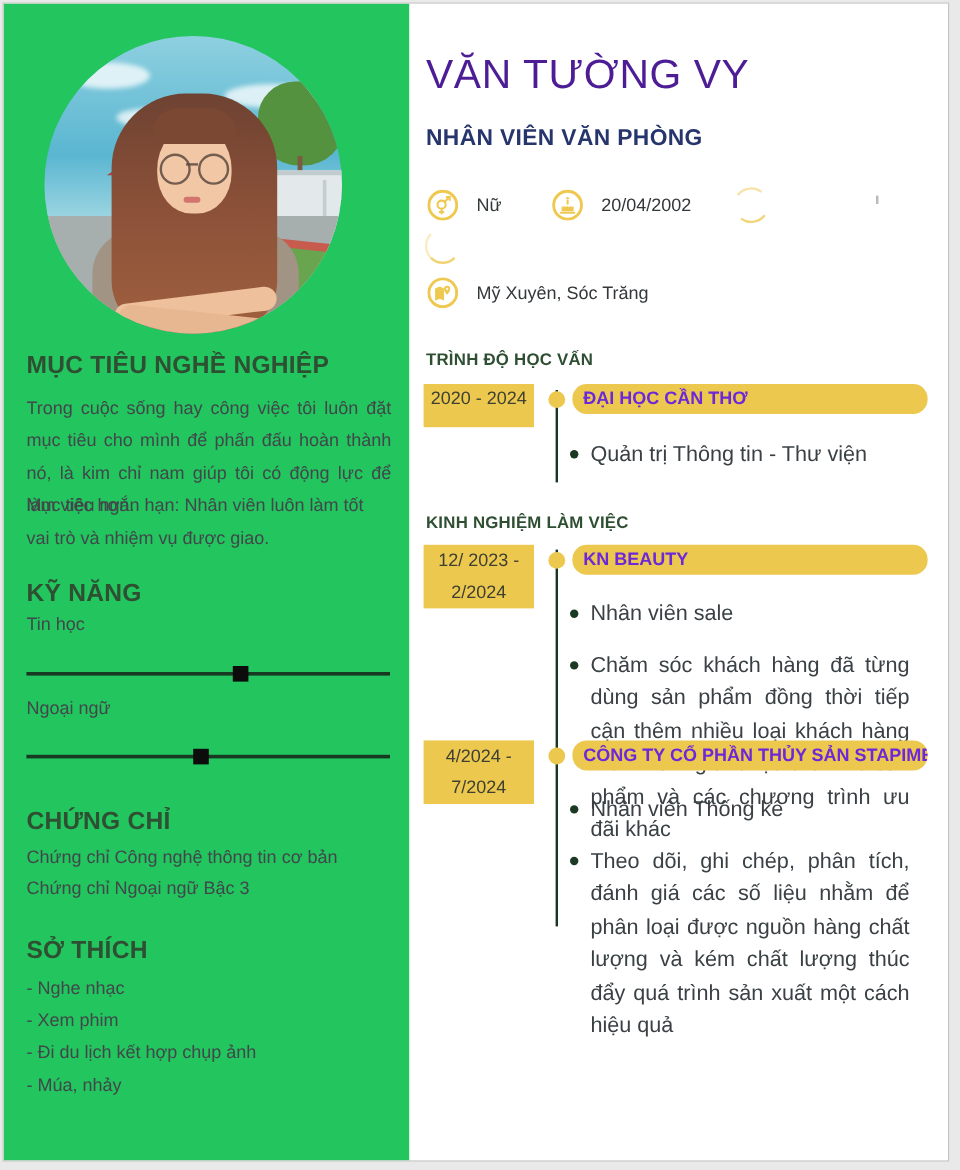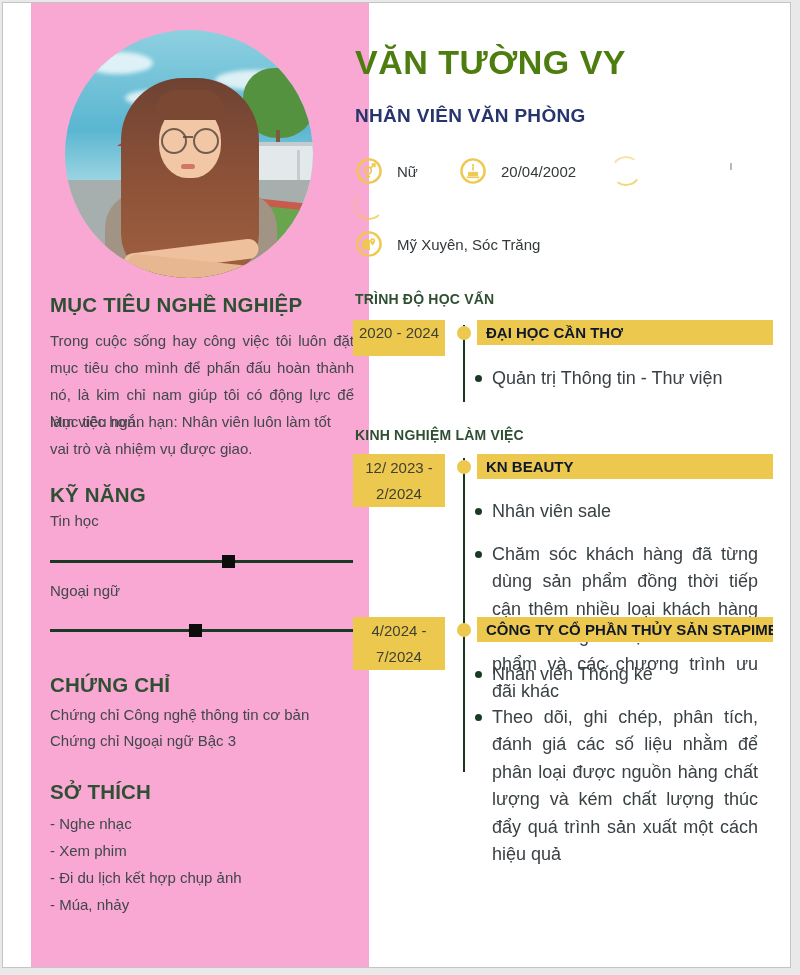--- a/index.html
+++ b/index.html
@@ -1,41 +1,41 @@
 <!DOCTYPE html>
 <html><head>
 <meta charset="utf-8">
 <style>
   html,body{margin:0;padding:0;width:800px;height:975px;background:#e9e9e9;
     font-family:"Liberation Sans","DejaVu Sans",sans-serif;}
   #page{position:absolute;left:2px;top:2px;width:787px;height:964px;background:#ffffff;
     border:1px solid #c4c4c4;overflow:hidden;}
   
-  #sidebar{position:absolute;left:0;top:0;width:338px;height:100%;background:#f9a8d4;margin-left:28px;}
+  #sidebar{position:absolute;left:0;top:0;width:338px;height:100%;background:#22c55e;}
   .photo{position:absolute;left:34px;top:27px;width:248px;height:248px;border-radius:50%;
     overflow:hidden;background:linear-gradient(180deg,#8ed0e0 0%,#5ab6d1 40%,#9ed6e2 62%,#b9c3bd 63%);}
   .ph{position:absolute;}
   .cloud{background:rgba(255,255,255,.75);border-radius:50%;filter:blur(2px);}
   
   .s-head{position:absolute;left:19px;width:310px;color:#2f4f33;font-size:20.5px;font-weight:bold;letter-spacing:.2px;}
   .s-text{position:absolute;left:19px;width:304px;color:#41474a;font-size:15px;}
   .skill-line{position:absolute;left:19px;width:303px;height:2.5px;background:#183a22;}
   .skill-handle{position:absolute;top:-5.5px;width:13px;height:13px;background:#0c0c0c;}
   
   #rightcol{position:absolute;left:350px;top:0;width:426px;height:100%;}
-  .r-name{position:absolute;left:2px;top:40px;color:#4d7c0f;font-size:34px;font-weight:700;letter-spacing:.5px;}
+  .r-name{position:absolute;left:2px;top:40px;color:#4c1d95;font-size:34px;font-weight:400;letter-spacing:.5px;}
   .r-sub{position:absolute;left:2px;top:102px;color:#27356d;font-size:19px;font-weight:bold;letter-spacing:.3px;}
   .c-item{position:absolute;height:28px;display:flex;align-items:center;gap:15px;color:#33383b;font-size:15px;}
   .r-head{position:absolute;left:2px;color:#2f4f33;font-size:14px;font-weight:bold;letter-spacing:.2px;}
   .tl-line{position:absolute;left:110px;width:2px;background:#17371f;}
   .entry{position:absolute;left:0;width:426px;}
   .datebox{position:absolute;left:0;top:0;width:92px;background:#ecc84e;color:#3f4034;
     font-size:15px;text-align:center;}
   .titlebar{position:absolute;left:124px;top:0;width:287px;height:25px;line-height:25px;background:#ecc84e;
-    color:#0f172a;font-size:15px;font-weight:bold;padding-left:9px;white-space:nowrap;overflow:hidden;}
+    color:#6d28d9;font-size:15px;font-weight:bold;padding-left:9px;white-space:nowrap;overflow:hidden;border-radius:12px;}
   .bigdot{position:absolute;left:104px;top:6px;width:14px;height:14px;border-radius:50%;background:#ecc84e;}
   .details{position:absolute;left:124px;width:296px;list-style:none;margin:0;padding:0;}
   .details li{position:relative;font-size:18px;line-height:27.5px;color:#3a4144;margin:15px;}
   .details li.just{text-align:justify;}
   .details li::before{content:"";position:absolute;left:-17px;top:10px;width:7px;height:7px;
     border-radius:50%;background:#1c3a23;}
   
   .ghost{position:absolute;width:26px;height:26px;border-radius:50%;border:2.4px solid transparent;}
   .icon-svg{flex:none;display:block;}
 </style>

